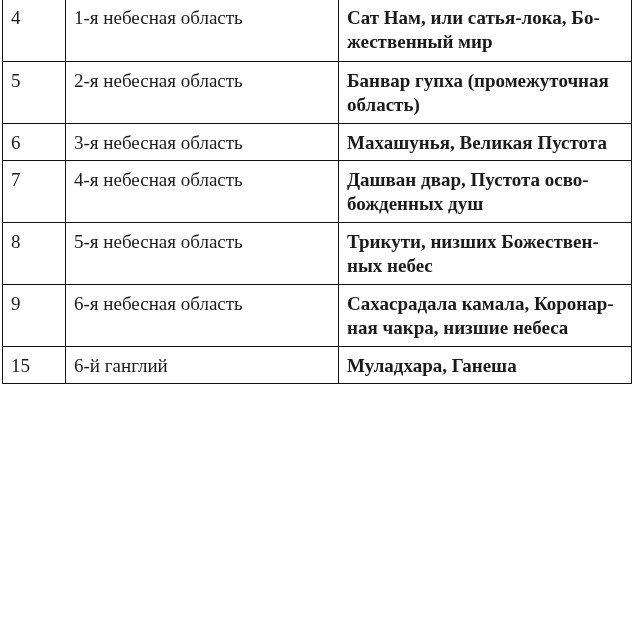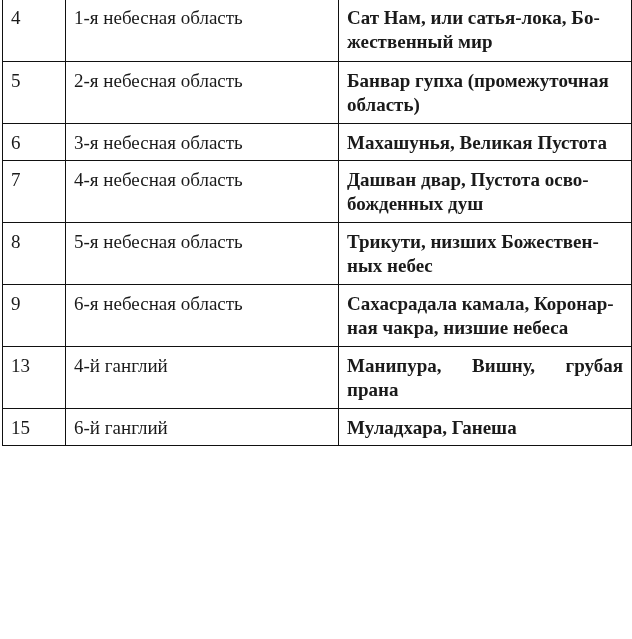--- a/index.html
+++ b/index.html
@@ -80,27 +80,19 @@
     <tr class="h2">
       <td class="num">8</td>
       <td>5-я небесная область</td>
       <td class="desc"><span>Трикути, низших Божествен-</span><br><span>ных небес</span></td>
     </tr>
     <tr class="h2">
       <td class="num">9</td>
       <td>6-я небесная область</td>
       <td class="desc"><span>Сахасрадала камала, Коронар-</span><br><span>ная чакра, низшие небеса</span></td>
     </tr>
-    <tr class="h2">
-      <td class="num">13</td>
-      <td>4-й ганглий</td>
-      <td class="desc" style="text-align:justify;text-align-last:justify;">
-          <span style="display:block;text-align-last:justify;">Манипура,  Вишну,  грубая</span>
-          <span style="display:block;text-align-last:left;">прана</span>
-        </td>
-    </tr>
     <tr class="h1f">
       <td class="num">15</td>
       <td>6-й ганглий</td>
       <td class="desc"><span>Муладхара, Ганеша</span></td>
     </tr>
   </tbody>
 </table>
 
 </body></html>

